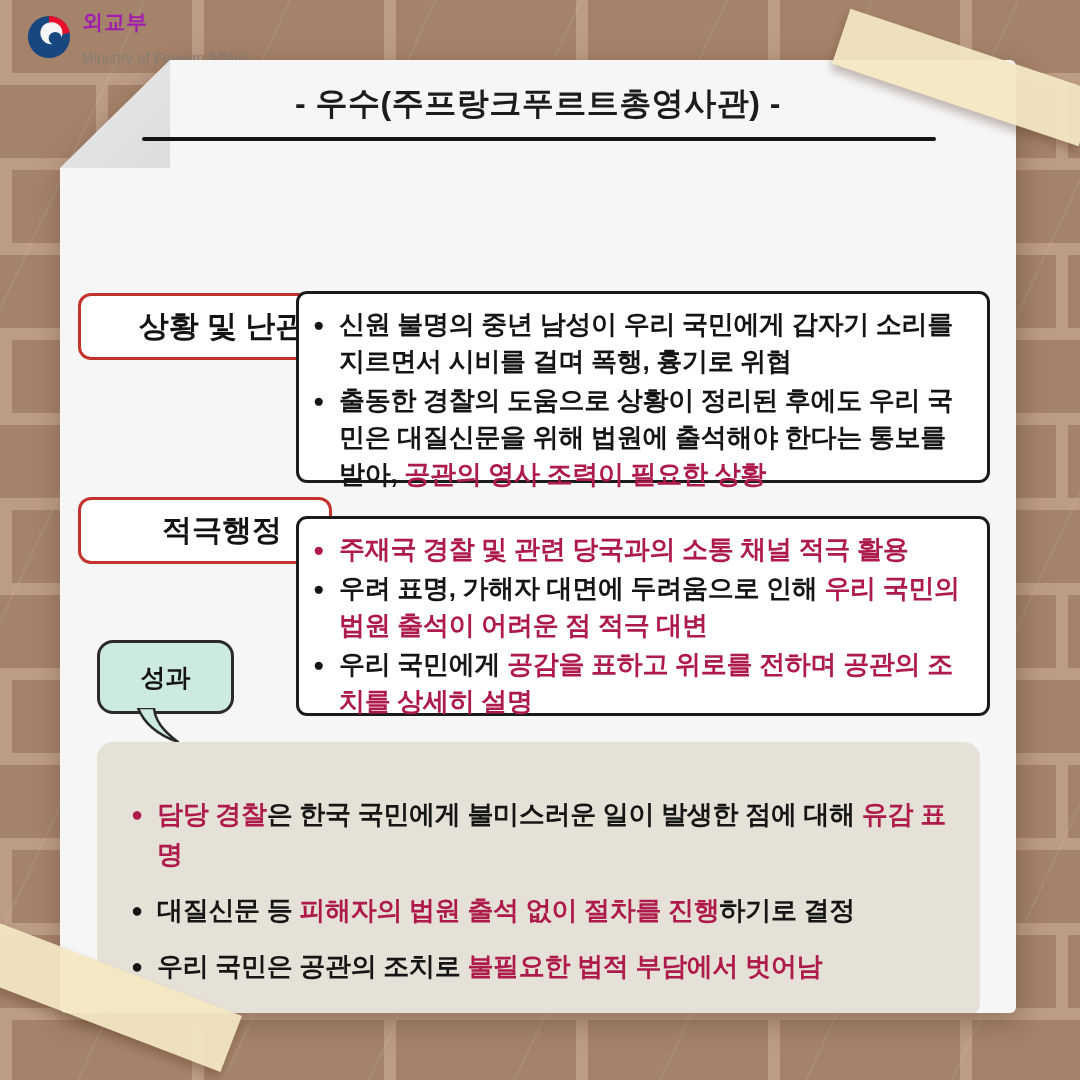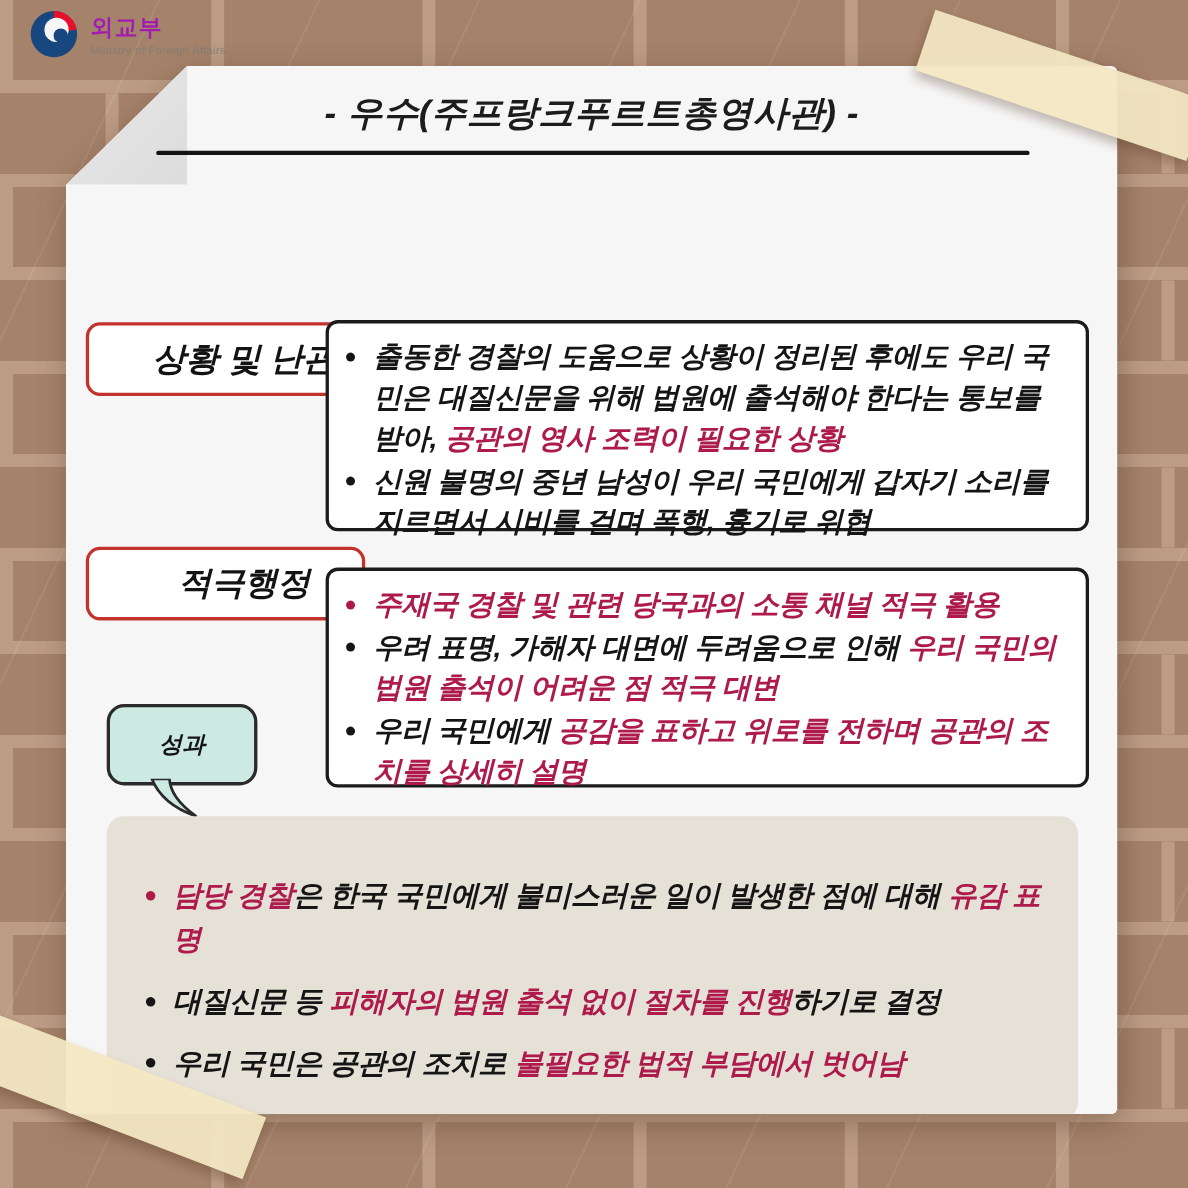--- a/index.html
+++ b/index.html
@@ -13,28 +13,28 @@
       repeating-linear-gradient(115deg, rgba(255,255,255,0) 0 130px, rgba(255,255,255,0.07) 130px 132px),
       conic-gradient(from 0deg at 12px 73px, rgba(0,0,0,0) 0 270deg, var(--mortar,#BC9C85) 270deg 360deg),
       conic-gradient(from 0deg at 12px 73px, rgba(0,0,0,0) 0 270deg, var(--mortar,#BC9C85) 270deg 360deg),
       repeating-linear-gradient(to bottom, rgba(0,0,0,0) 0 73px, var(--mortar,#BC9C85) 73px 85px);
     background-size:auto,192px 170px,192px 170px,auto;
     background-position:0 0,0 0,96px 85px,0 0;}
 
   
   .logo{position:absolute;left:26px;top:8px;display:flex;align-items:center;gap:10px;}
   .logo-title{font-size:21px;font-weight:700;color:#a21caf;letter-spacing:1px;}
-  .logo-sub{font-size:10px;color:#847E76;margin-top:2px;letter-spacing:0.4px;}
+  .logo-sub{font-size:14px;color:#847E76;margin-top:14px;letter-spacing:0.4px;}
 
   
   .paper-wrap{position:absolute;left:60px;top:60px;width:956px;height:953px;
     filter:drop-shadow(3px 8px 14px rgba(70,45,25,0.38));}
   .paper{position:absolute;inset:0;background:var(--paper,#F6F6F6);
     border-radius:0 6px 6px 6px;
-    clip-path:polygon(110px 0,100% 0,100% 100%,0 100%,0 108px);font-style:italic;}
+    clip-path:polygon(110px 0,100% 0,100% 100%,0 100%,0 108px);}
   .fold{position:absolute;left:0;top:0;width:110px;height:108px;
     background:linear-gradient(135deg,#E9E9E9,#DCDCDC);
     clip-path:polygon(100% 0,0 100%,100% 100%);}
 
   
   .badge{position:absolute;left:0;top:22px;width:100%;text-align:center;
     font-size:32px;font-weight:800;color:#1C1C1C;letter-spacing:0.5px;}
   .divider{position:absolute;left:82px;top:77px;width:794px;height:3.5px;
     background:#141414;border-radius:2px;}
   .headline{position:absolute;left:0;top:97px;width:100%;margin:0;text-align:center;
@@ -54,21 +54,21 @@
   .box-1{top:231px;height:192px;} .box-2{top:436px;height:200px;margin-top:20px;}
   .bullet{display:flex;align-items:flex-start;margin-bottom:2px;}
   .dot{flex:0 0 26px;text-align:left;padding-left:4px;font-size:19px;line-height:37px;}
   .dot::before{content:"●";}
   .bt{margin:0;font-size:26px;line-height:37px;font-weight:700;letter-spacing:-0.3px;}
 
   
   .bubble{position:absolute;left:37px;top:580px;width:131px;height:68px;
     background:var(--mint,#CDEAE2);border:3px solid #2A2A2A;border-radius:16px;
     display:flex;align-items:center;justify-content:center;
-    font-size:21px;font-weight:800;color:#141414;}
+    font-size:25px;font-weight:800;color:#141414;}
   .bubble-tail{position:absolute;left:72px;top:648px;width:52px;height:40px;}
   .beige-box{position:absolute;left:37px;top:682px;width:883px;height:276px;
     background:var(--beige,#E6E1D7);border-radius:16px;box-sizing:border-box;
     padding:52px 10px 0 30px;}
   .beige-box .bullet{margin-bottom:16px;}
   .beige-box .dot{line-height:40px;font-size:20px;}
   .beige-box .bt{font-size:26px;line-height:40px;letter-spacing:-0.3px;}
 
   
   .tape{position:absolute;background:var(--tape,#F4E8C3);opacity:0.93;
@@ -102,25 +102,25 @@
       <div class="fold"></div>
 
       <div class="badge">- 우수(주프랑크푸르트총영사관) -</div>
       <div class="divider"></div>
 
 
       <div class="label-box label-1">상황 및 난관</div>
       <div class="content-box box-1">
         <div class="bullet">
           <span class="dot" data-c="ink"></span>
-          <p class="bt"><span data-c="ink">출동한 경찰의 도움으로 상황이 정리된 후에도 우리 국민은 대질신문을 위해 법원에 출석해야 한다는 통보를 받아, </span><span data-c="crimson">공관의 영사 조력이 필요한 상황</span></p>
+          <p class="bt"><span data-c="ink">신원 불명의 중년 남성이 우리 국민에게 갑자기 소리를 지르면서 시비를 걸며 폭행, 흉기로 위협</span></p>
         </div>
         <div class="bullet">
           <span class="dot" data-c="ink"></span>
-          <p class="bt"><span data-c="ink">신원 불명의 중년 남성이 우리 국민에게 갑자기 소리를 지르면서 시비를 걸며 폭행, 흉기로 위협</span></p>
+          <p class="bt"><span data-c="ink">출동한 경찰의 도움으로 상황이 정리된 후에도 우리 국민은 대질신문을 위해 법원에 출석해야 한다는 통보를 받아, </span><span data-c="crimson">공관의 영사 조력이 필요한 상황</span></p>
         </div>
       </div>
 
       <div class="label-box label-2">적극행정</div>
       <div class="content-box box-2">
         <div class="bullet">
           <span class="dot" data-c="crimson"></span>
           <p class="bt"><span data-c="crimson">주재국 경찰 및 관련 당국과의 소통 채널 적극 활용</span></p>
         </div>
         <div class="bullet">

